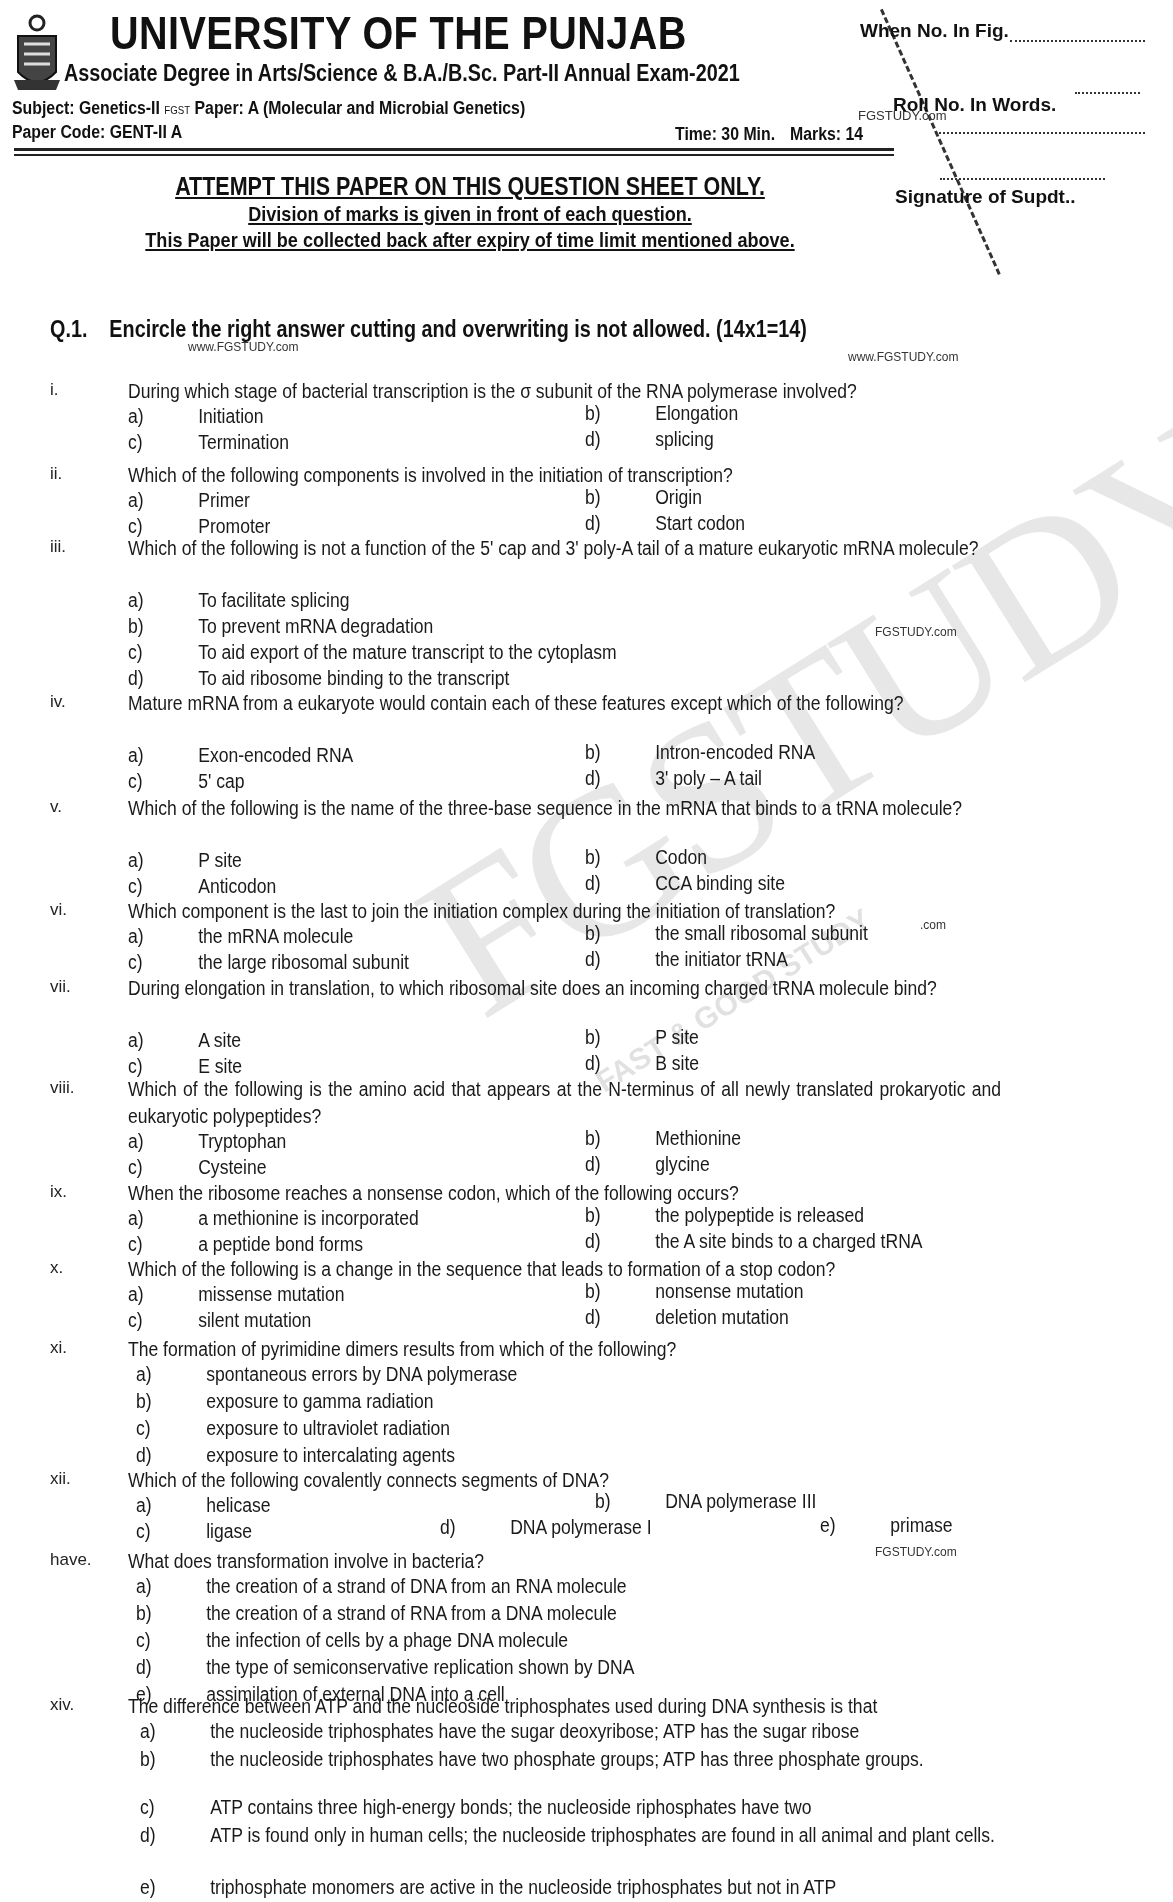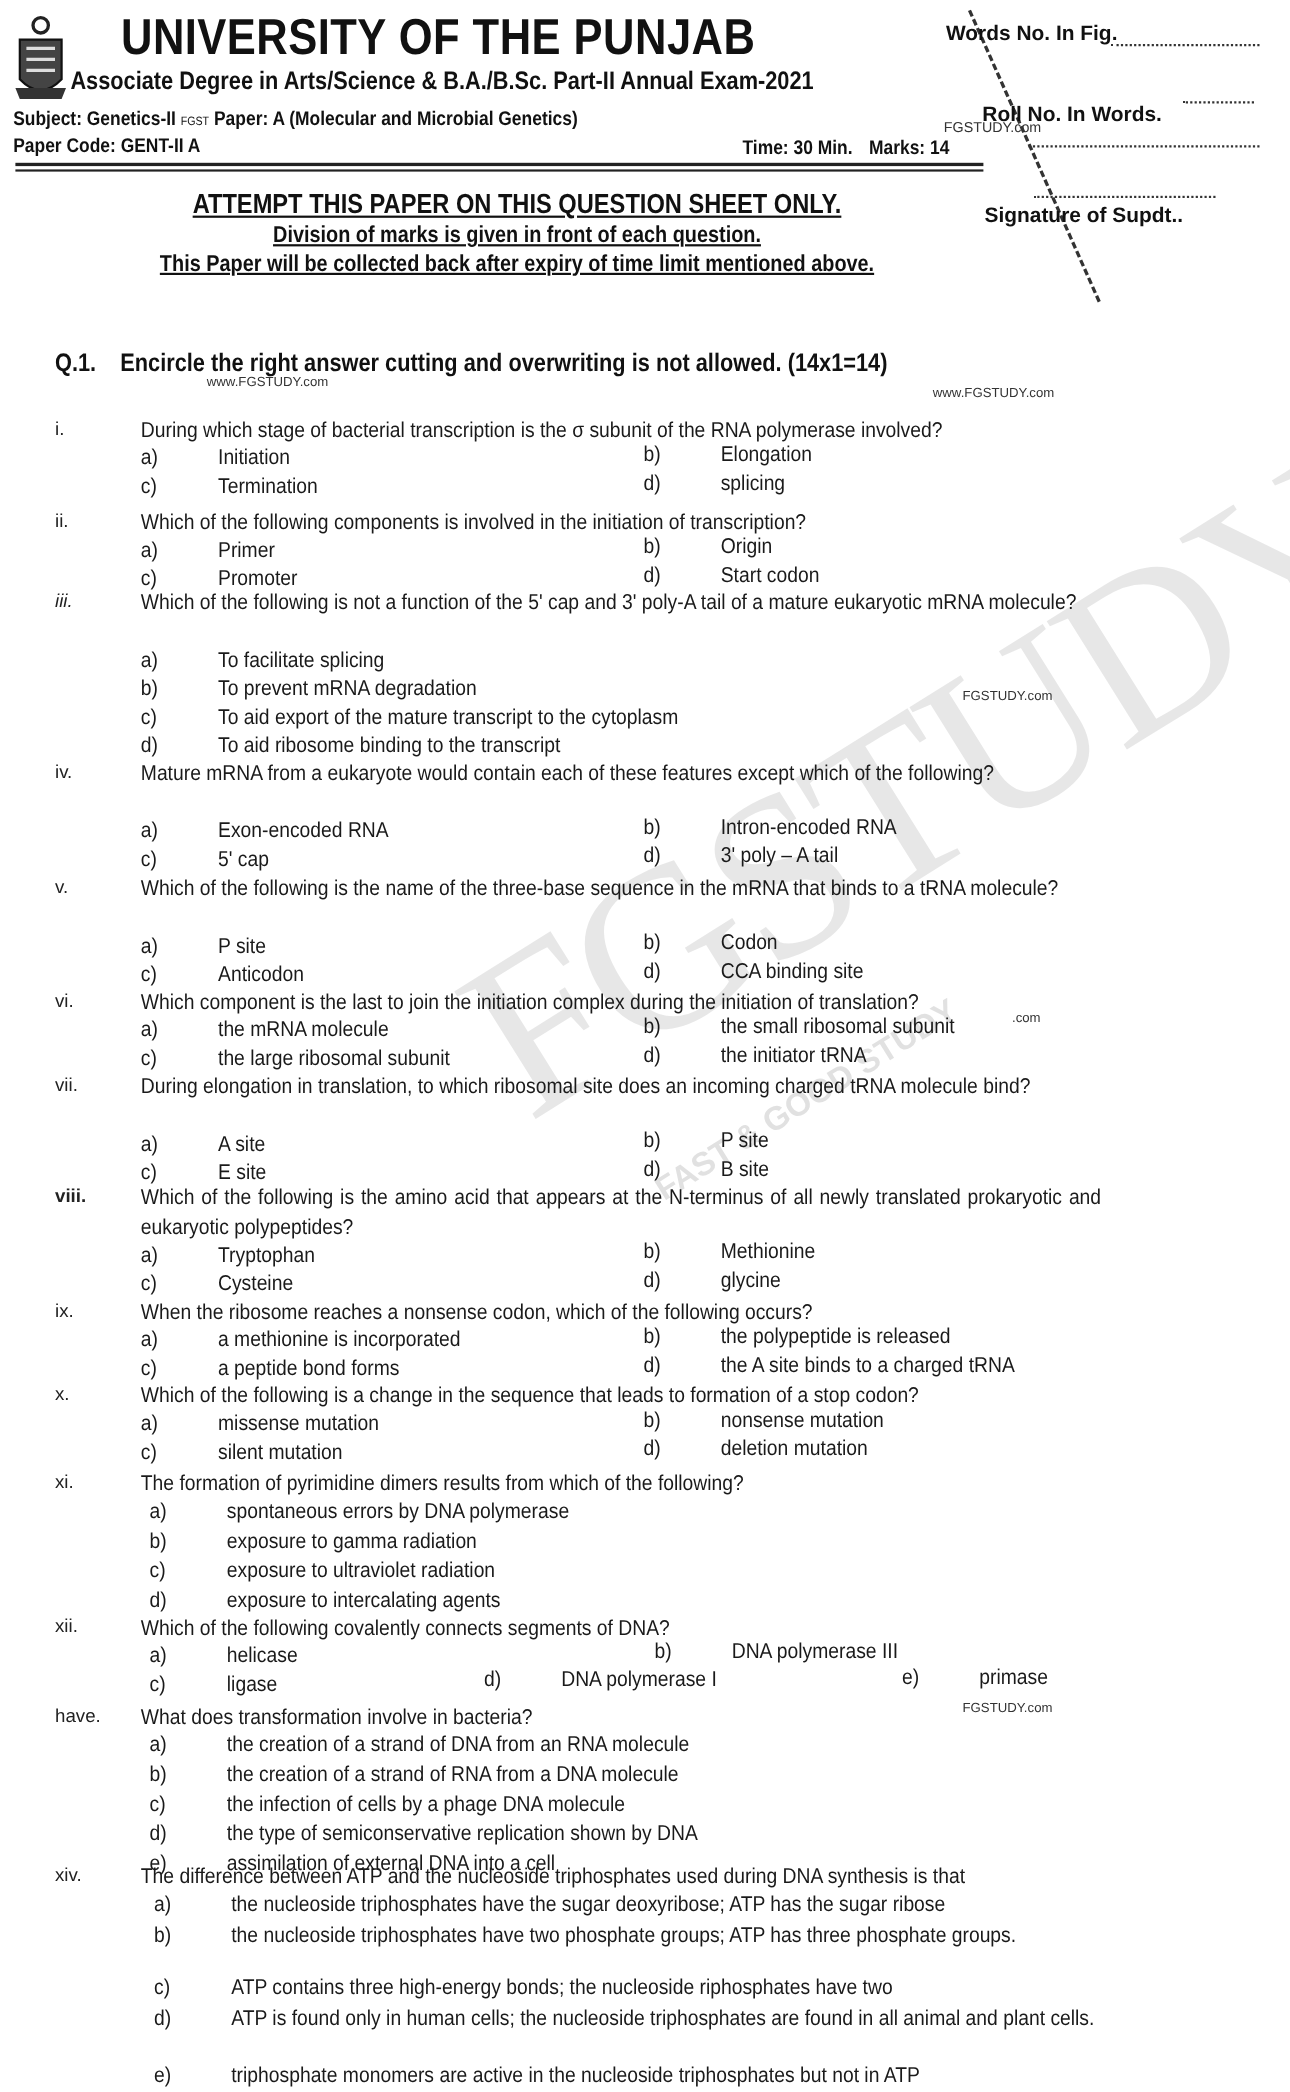--- a/index.html
+++ b/index.html
@@ -47,21 +47,21 @@
 </div>
 <div class="abs hdr-line" style="left:12px;top:122px;">Paper Code: GENT-II A</div>
 <div class="abs hdr-line" style="left:675px;top:124px;">Time: 30 Min.</div>
 <div class="abs hdr-line" style="left:790px;top:124px;">Marks: 14</div>
 <div class="abs wm" style="left:858px;top:108px;font-size:13px;">FGSTUDY.com</div>
 
 <div class="abs rule" style="top:148px;"></div>
 <div class="abs rule" style="top:154px;height:2px;"></div>
 
 <div class="abs diag"></div>
-<div class="abs side" style="left:860px;top:20px;">Words No. In Fig.</div>
+<div class="abs side" style="left:860px;top:20px;">When No. In Fig.</div>
 <div class="abs dots" style="left:1010px;top:40px;width:135px;"></div>
 <div class="abs side" style="left:893px;top:74px;margin-top:20px;">Roll No. In Words.</div>
 <div class="abs dots" style="left:1075px;top:92px;width:65px;"></div>
 <div class="abs dots" style="left:935px;top:132px;width:210px;"></div>
 <div class="abs dots" style="left:940px;top:178px;width:165px;"></div>
 <div class="abs side" style="left:895px;top:186px;">Signature of Supdt..</div>
 
 <div class="abs notice" style="top:172px;font-size:25px;">ATTEMPT THIS PAPER ON THIS QUESTION SHEET ONLY.</div>
 <div class="abs notice" style="top:202px;font-size:21px;">Division of marks is given in front of each question.</div>
 <div class="abs notice" style="top:228px;font-size:21px;">This Paper will be collected back after expiry of time limit mentioned above.</div>
@@ -79,21 +79,21 @@
     <div class="opt" style="left:128px;top:405px;"><span class="ol">a)</span><span>Initiation</span></div>
     <div class="opt" style="left:585px;top:402px;"><span class="ol">b)</span><span>Elongation</span></div>
     <div class="opt" style="left:128px;top:431px;"><span class="ol">c)</span><span>Termination</span></div>
     <div class="opt" style="left:585px;top:428px;"><span class="ol">d)</span><span>splicing</span></div>
     <div class="qn" style="top:464px;">ii.</div>
     <div class="qt" style="top:462px;">Which of the following components is involved in the initiation of transcription?</div>
     <div class="opt" style="left:128px;top:489px;"><span class="ol">a)</span><span>Primer</span></div>
     <div class="opt" style="left:585px;top:486px;"><span class="ol">b)</span><span>Origin</span></div>
     <div class="opt" style="left:128px;top:515px;"><span class="ol">c)</span><span>Promoter</span></div>
     <div class="opt" style="left:585px;top:512px;"><span class="ol">d)</span><span>Start codon</span></div>
-    <div class="qn" style="top:537px;font-style:italic;">iii.</div>
+    <div class="qn" style="top:537px;">iii.</div>
     <div class="qt" style="top:535px;">Which of the following is not a function of the 5' cap and 3' poly-A tail of a mature eukaryotic mRNA molecule?</div>
     <div class="opt" style="left:128px;top:589px;"><span class="ol">a)</span><span>To facilitate splicing</span></div>
     <div class="opt" style="left:128px;top:615px;"><span class="ol">b)</span><span>To prevent mRNA degradation</span></div>
     <div class="opt" style="left:128px;top:641px;"><span class="ol">c)</span><span>To aid export of the mature transcript to the cytoplasm</span></div>
     <div class="opt" style="left:128px;top:667px;"><span class="ol">d)</span><span>To aid ribosome binding to the transcript</span></div>
     <div class="qn" style="top:692px;">iv.</div>
     <div class="qt" style="top:690px;">Mature mRNA from a eukaryote would contain each of these features except which of the following?</div>
     <div class="opt" style="left:128px;top:744px;"><span class="ol">a)</span><span>Exon-encoded RNA</span></div>
     <div class="opt" style="left:585px;top:741px;"><span class="ol">b)</span><span>Intron-encoded RNA</span></div>
     <div class="opt" style="left:128px;top:770px;"><span class="ol">c)</span><span>5' cap</span></div>
@@ -109,21 +109,21 @@
     <div class="opt" style="left:128px;top:925px;"><span class="ol">a)</span><span>the mRNA molecule</span></div>
     <div class="opt" style="left:585px;top:922px;"><span class="ol">b)</span><span>the small ribosomal subunit</span></div>
     <div class="opt" style="left:128px;top:951px;"><span class="ol">c)</span><span>the large ribosomal subunit</span></div>
     <div class="opt" style="left:585px;top:948px;"><span class="ol">d)</span><span>the initiator tRNA</span></div>
     <div class="qn" style="top:977px;">vii.</div>
     <div class="qt" style="top:975px;">During elongation in translation, to which ribosomal site does an incoming charged tRNA molecule bind?</div>
     <div class="opt" style="left:128px;top:1029px;"><span class="ol">a)</span><span>A site</span></div>
     <div class="opt" style="left:585px;top:1026px;"><span class="ol">b)</span><span>P site</span></div>
     <div class="opt" style="left:128px;top:1055px;"><span class="ol">c)</span><span>E site</span></div>
     <div class="opt" style="left:585px;top:1052px;"><span class="ol">d)</span><span>B site</span></div>
-    <div class="qn" style="top:1078px;font-weight:bold;">viii.</div>
+    <div class="qn" style="top:1078px;">viii.</div>
     <div class="qt" style="top:1076px;">Which of the following is the amino acid that appears at the N-terminus of all newly translated prokaryotic and eukaryotic polypeptides?</div>
     <div class="opt" style="left:128px;top:1130px;"><span class="ol">a)</span><span>Tryptophan</span></div>
     <div class="opt" style="left:585px;top:1127px;"><span class="ol">b)</span><span>Methionine</span></div>
     <div class="opt" style="left:128px;top:1156px;"><span class="ol">c)</span><span>Cysteine</span></div>
     <div class="opt" style="left:585px;top:1153px;"><span class="ol">d)</span><span>glycine</span></div>
     <div class="qn" style="top:1182px;">ix.</div>
     <div class="qt" style="top:1180px;">When the ribosome reaches a nonsense codon, which of the following occurs?</div>
     <div class="opt" style="left:128px;top:1207px;"><span class="ol">a)</span><span>a methionine is incorporated</span></div>
     <div class="opt" style="left:585px;top:1204px;"><span class="ol">b)</span><span>the polypeptide is released</span></div>
     <div class="opt" style="left:128px;top:1233px;"><span class="ol">c)</span><span>a peptide bond forms</span></div>

